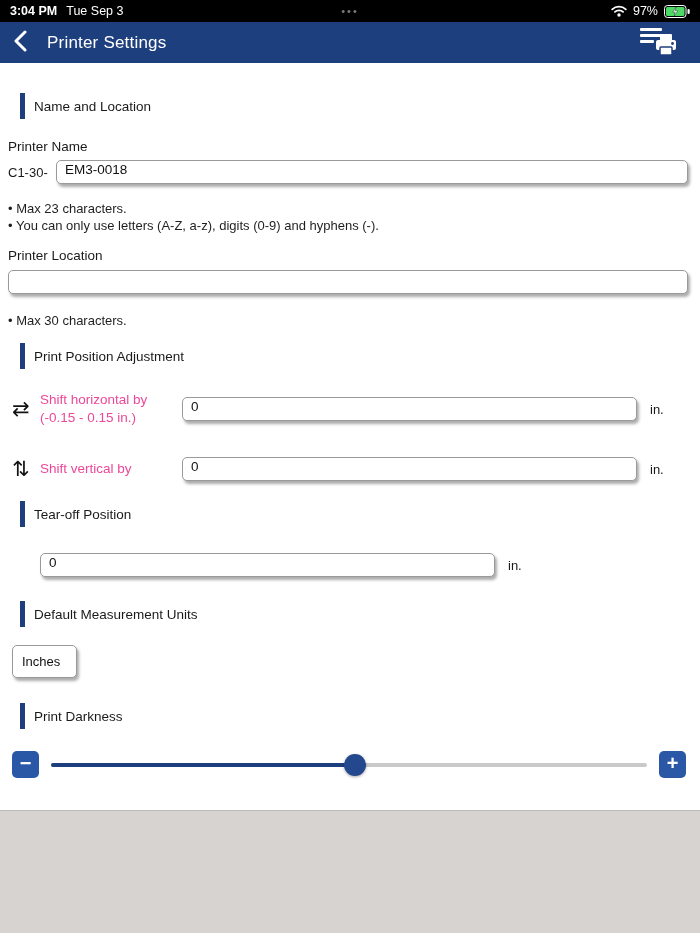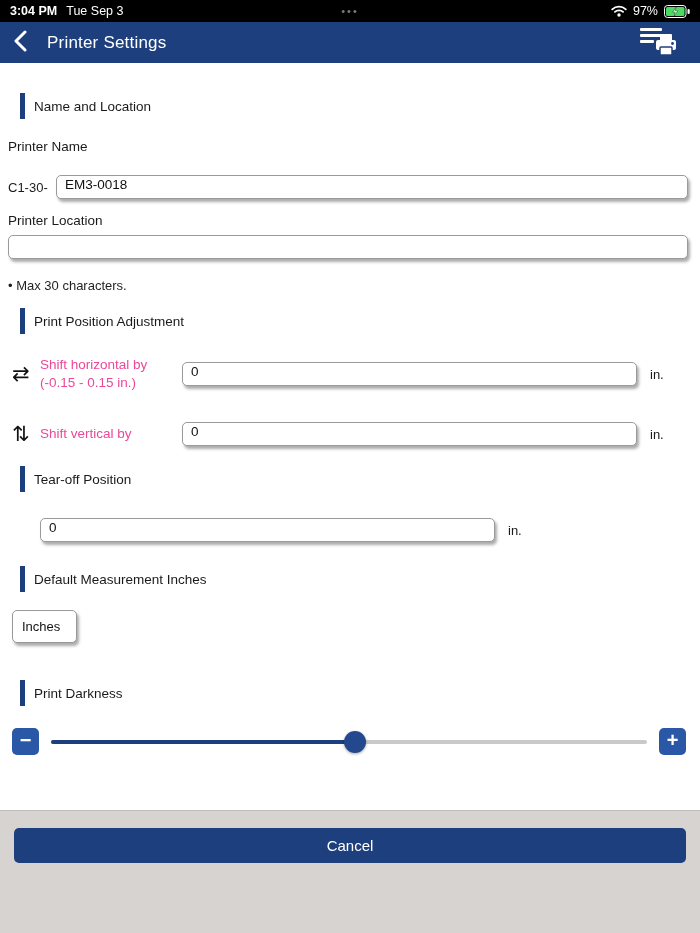--- a/index.html
+++ b/index.html
@@ -59,21 +59,21 @@
     border-radius: 5px;
     box-shadow: 2px 3px 3px rgba(70,70,70,0.45);
     height: 24px;
     font-size: 13.5px;
     color: #111;
     padding: 0 8px 6px 8px;
     font-family: "Liberation Sans", sans-serif;
     outline: none;
   }
 
-  .pn-row { display: flex; align-items: center; margin-top: 21px; }
+  .pn-row { display: flex; align-items: center; margin-top: 6px; }
   .pn-prefix { font-size: 13px; color: #1a1a1a; width: 48px; flex: none; }
   .pn-input { flex: 1; }
 
   .loc-input { display: block; width: 100%; margin-top: 7px; }
 
   .notes { margin-top: 16px; }
   .note { font-size: 13px; color: #1f1f1f; line-height: 17px; }
   .note.single { margin-top: 18px; }
 
   .adjust-row { display: flex; align-items: center; margin-top: 16px; min-height: 44px; }
@@ -82,21 +82,21 @@
     width: 28px; margin-left: 4px; flex: none;
     font-size: 21px; color: #111; line-height: 1;
     font-family: "DejaVu Sans", sans-serif;
   }
   .adjust-label { width: 142px; flex: none; font-size: 13.5px; color: #ec4899; line-height: 18px; }
   .adjust-input { width: 455px; flex: none; }
   .unit { font-size: 13px; color: #1a1a1a; margin-left: 13px; }
 
   .units-select {
     display: inline-block;
-    margin: 18px 0 12px 4px;
+    margin: 18px 0 0 4px;
     background: #fff;
     border: 1px solid #999;
     border-radius: 5px;
     box-shadow: 2px 3px 3px rgba(70,70,70,0.45);
     padding: 8px 16px 8px 9px;
     font-size: 13px;
     color: #111;
     cursor: pointer;
   }
 
@@ -213,20 +213,24 @@
       <span class="section-title">Name and Location</span>
     </div>
 
     <div class="field-label">Printer Name</div>
 
     <div class="pn-row">
       <span class="pn-prefix">C1-30-</span>
       <input class="text-input pn-input" type="text" value="EM3-0018" style="">
     </div>
 
+    <div class="notes">
+      <div class="note">• Max 23 characters.</div>
+      <div class="note">• You can only use letters (A-Z, a-z), digits (0-9) and hyphens (-).</div>
+    </div>
 
     <div class="field-label loc">Printer Location</div>
 
     <input class="text-input loc-input" type="text" value="" style="">
 
     <div class="note single">• Max 30 characters.</div>
 
     <div class="section-header sh-2">
       <span class="section-bar"></span>
       <span class="section-title">Print Position Adjustment</span>
@@ -255,21 +259,21 @@
     </div>
 
     <div class="adjust-row">
       <span class="adjust-icon"></span>
       <input class="text-input adjust-input" type="text" value="0" style="">
       <span class="unit">in.</span>
     </div>
 
     <div class="section-header sh-4">
       <span class="section-bar"></span>
-      <span class="section-title">Default Measurement Inches</span>
+      <span class="section-title">Default Measurement Units</span>
     </div>
 
     <div class="units-select">Inches</div>
 
     <div class="section-header sh-5">
       <span class="section-bar"></span>
       <span class="section-title">Print Darkness</span>
     </div>
 
     <div class="slider-row">
@@ -279,16 +283,15 @@
           <div class="slider-fill" style="width: 51%;"></div>
         </div>
         <div class="slider-thumb" style="left: calc(51% - 11px);"></div>
       </div>
       <button class="step-btn plus">+</button>
     </div>
 
   </div>
 
   <div class="footer">
-    <button class="footer-btn cancel">Cancel</button>
   </div>
 
 </div>
 
 </body></html>

